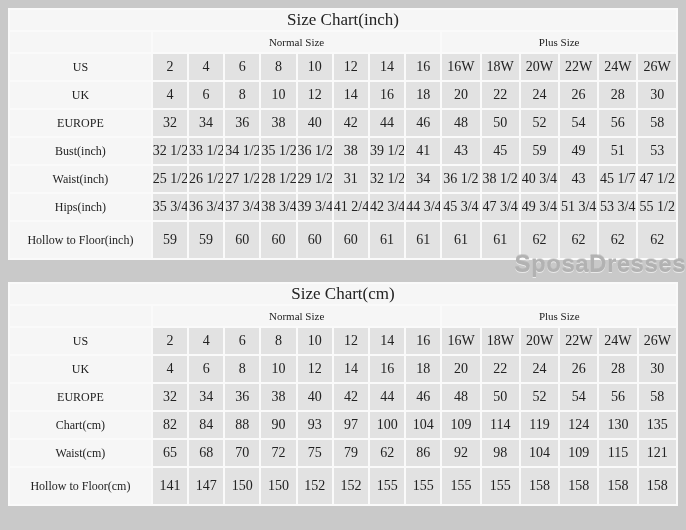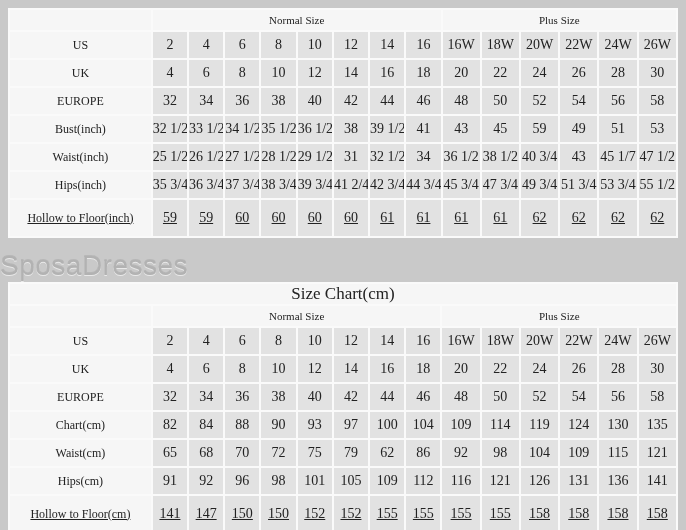--- a/index.html
+++ b/index.html
@@ -23,27 +23,27 @@
   }
   col.c-label{width:140px;}
   col.c-n{width:34px;}
   col.c-p{width:37px;}
   td{text-align:center;vertical-align:middle;padding:0;overflow:hidden;white-space:nowrap;}
   .title-cell{
     background:var(--label-bg);height:16px;font-size:17px;
   }
   .group-cell,.corner{background:var(--label-bg);height:20px;font-size:11px;}
   tbody td{height:26px;}
-  tbody tr:last-child td{height:36px;text-decoration:underline;}
+  tbody tr:last-child td{height:36px;}
   .label-cell{background:var(--label-bg);font-size:12px;}
   .data-cell{background:var(--cell-bg);font-size:14px;}
   .watermark{
-    position:absolute;left:0;right:0;top:250px;text-align:left;
-    font-family:"Liberation Sans",sans-serif;font-weight:normal;
-    font-size:28px;letter-spacing:.5px;color:var(--wm);
+    position:absolute;left:0;right:0;top:250px;text-align:right;
+    font-family:"Liberation Sans",sans-serif;font-weight:bold;
+    font-size:24px;letter-spacing:.5px;color:var(--wm);
     text-shadow:0 1px 0 rgba(255,255,255,.6),0 -1px 0 rgba(150,150,150,.35);
     z-index:2;
   }
 </style>
 </head>
 <body>
 
 <div class="page">
 
   <section class="chart-table-wrap" id="table-inch">
@@ -59,20 +59,23 @@
           <col class="c-n">
           <col class="c-n">
         <col class="c-p">
           <col class="c-p">
           <col class="c-p">
           <col class="c-p">
           <col class="c-p">
           <col class="c-p">
       </colgroup>
       <thead>
+        <tr>
+          <td colspan="15" class="title-cell">Size Chart(inch)</td>
+        </tr>
         <tr>
           <td class="corner"></td>
           <td colspan="8" class="group-cell">Normal Size</td>
           <td colspan="6" class="group-cell">Plus Size</td>
         </tr>
       </thead>
       <tbody>
           <tr>
             <td class="label-cell">US</td>
             <td class="data-cell">2</td>
@@ -307,37 +310,20 @@
             <td class="data-cell">62</td>
             <td class="data-cell">86</td>
             <td class="data-cell">92</td>
             <td class="data-cell">98</td>
             <td class="data-cell">104</td>
             <td class="data-cell">109</td>
             <td class="data-cell">115</td>
             <td class="data-cell">121</td>
           </tr>
           <tr>
-            <td class="label-cell">Hips(cm)</td>
-            <td class="data-cell">91</td>
-            <td class="data-cell">92</td>
-            <td class="data-cell">96</td>
-            <td class="data-cell">98</td>
-            <td class="data-cell">101</td>
-            <td class="data-cell">105</td>
-            <td class="data-cell">109</td>
-            <td class="data-cell">112</td>
-            <td class="data-cell">116</td>
-            <td class="data-cell">121</td>
-            <td class="data-cell">126</td>
-            <td class="data-cell">131</td>
-            <td class="data-cell">136</td>
-            <td class="data-cell">141</td>
-          </tr>
-          <tr>
             <td class="label-cell">Hollow to Floor(cm)</td>
             <td class="data-cell">141</td>
             <td class="data-cell">147</td>
             <td class="data-cell">150</td>
             <td class="data-cell">150</td>
             <td class="data-cell">152</td>
             <td class="data-cell">152</td>
             <td class="data-cell">155</td>
             <td class="data-cell">155</td>
             <td class="data-cell">155</td>

